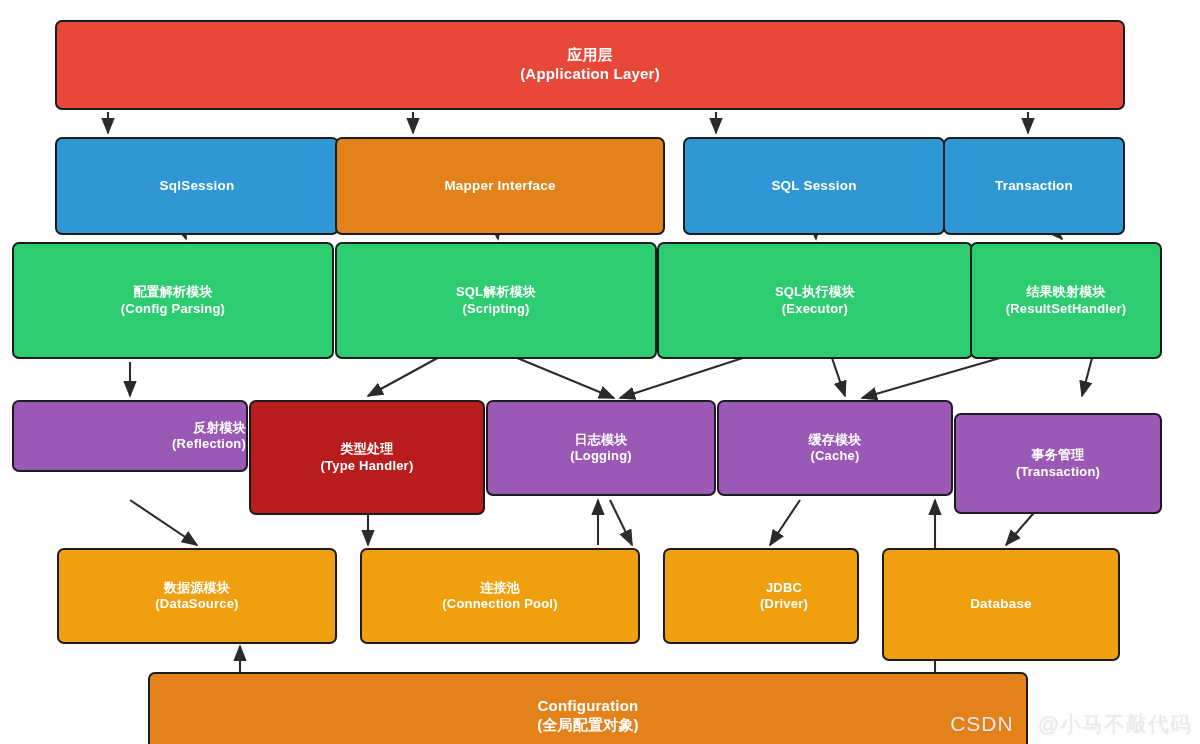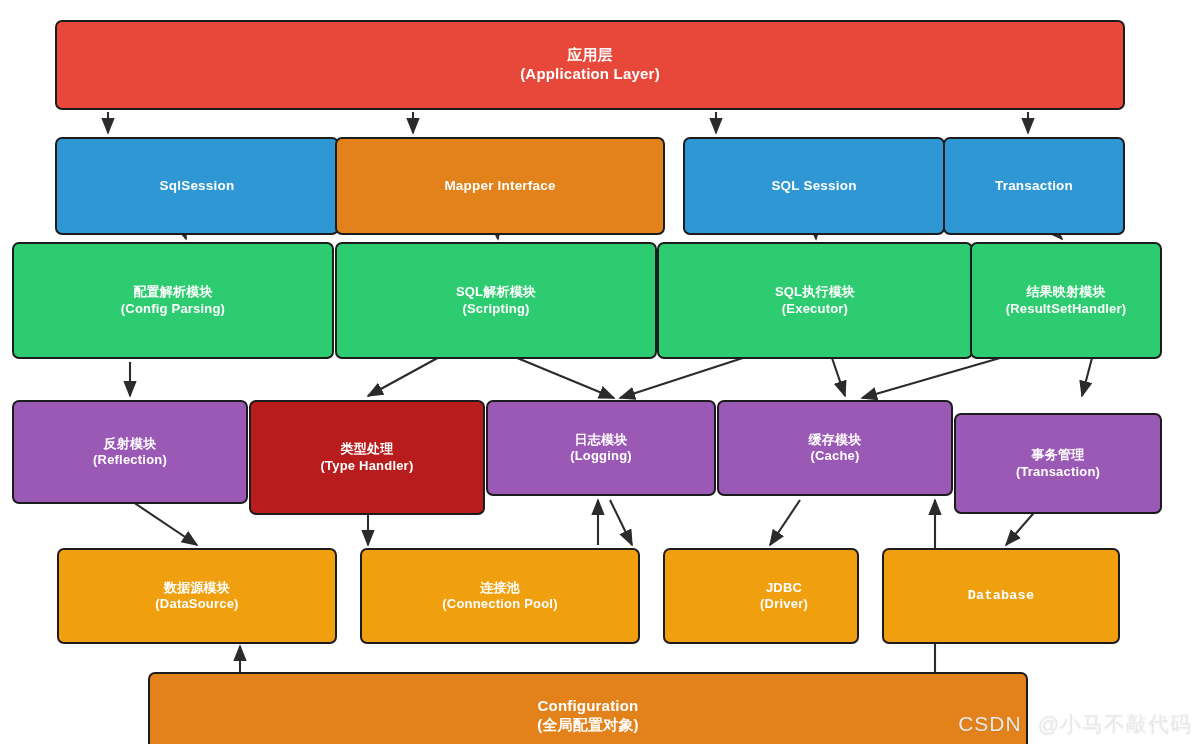--- a/index.html
+++ b/index.html
@@ -56,21 +56,21 @@
   .node.big .cn { font-size: 15px; }
   .node.big .en { font-size: 15px; }
 
   .watermark {
     position: absolute;
     right: 8px;
     bottom: 6px;
     z-index: 40;
     display: flex;
     align-items: baseline;
-    gap: 16px;
+    gap: 24px;
     color: #e9e9e9;
     font-size: 21px;
     letter-spacing: 1px;
     text-shadow: 0 1px 2px rgba(0,0,0,0.08);
     pointer-events: none;
   }
   .watermark .wm-brand { font-weight: 400; }
   .watermark .wm-user { font-weight: 400; }
 </style>
 </head>
@@ -137,21 +137,21 @@
         <div class="en">(Scripting)</div>
       </div>
       <div class="node" style="left: 657px; top: 242px; width: 316px; height: 117px; background: rgb(46, 204, 113);">
         <div class="cn">SQL执行模块</div>
         <div class="en">(Executor)</div>
       </div>
       <div class="node" style="left: 970px; top: 242px; width: 192px; height: 117px; background: rgb(46, 204, 113);">
         <div class="cn">结果映射模块</div>
         <div class="en">(ResultSetHandler)</div>
       </div>
-      <div class="node" style="left: 12px; top: 400px; width: 236px; height: 104px; background: rgb(155, 89, 182);">
+      <div class="node" style="left: 12px; top: 400px; width: 236px; height: 72px; background: rgb(155, 89, 182); align-items: flex-end;">
         <div class="cn">反射模块</div>
         <div class="en">(Reflection)</div>
       </div>
       <div class="node" style="left: 249px; top: 400px; width: 236px; height: 115px; background: #b91c1c;">
         <div class="cn">类型处理</div>
         <div class="en">(Type Handler)</div>
       </div>
       <div class="node" style="left: 486px; top: 400px; width: 230px; height: 96px; background: rgb(155, 89, 182);">
         <div class="cn">日志模块</div>
         <div class="en">(Logging)</div>
@@ -169,21 +169,21 @@
         <div class="en">(DataSource)</div>
       </div>
       <div class="node" style="left: 360px; top: 548px; width: 280px; height: 96px; background: rgb(240, 160, 15);">
         <div class="cn">连接池</div>
         <div class="en">(Connection Pool)</div>
       </div>
       <div class="node" style="left: 663px; top: 548px; width: 196px; height: 96px; background: rgb(240, 160, 15); padding-left: 46px;">
         <div class="cn">JDBC</div>
         <div class="en">(Driver)</div>
       </div>
-      <div class="node single" style="left: 882px; top: 548px; width: 238px; height: 96px; background: rgb(240, 160, 15); font-family: Liberation Mono, monospace;">
+      <div class="node single" style="left: 882px; top: 548px; width: 238px; height: 113px; background: rgb(240, 160, 15);">
         <div class="en">Database</div>
       </div>
       <div class="node big" style="left: 148px; top: 672px; width: 880px; height: 88px; background: rgb(227, 130, 27);">
         <div class="cn">Configuration</div>
         <div class="en">(全局配置对象)</div>
       </div>
     </div>
 
   <div class="watermark">
     <span class="wm-brand">CSDN</span>

